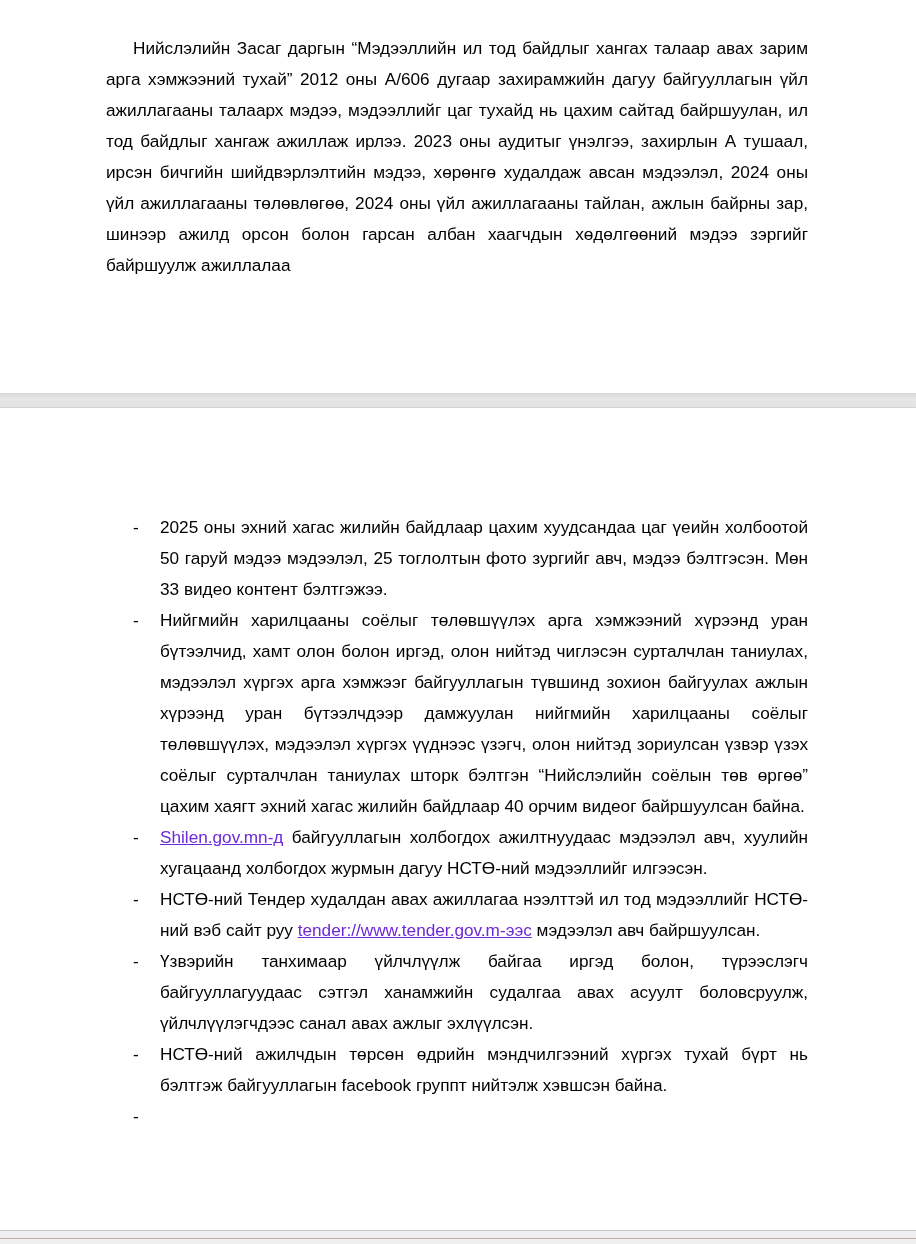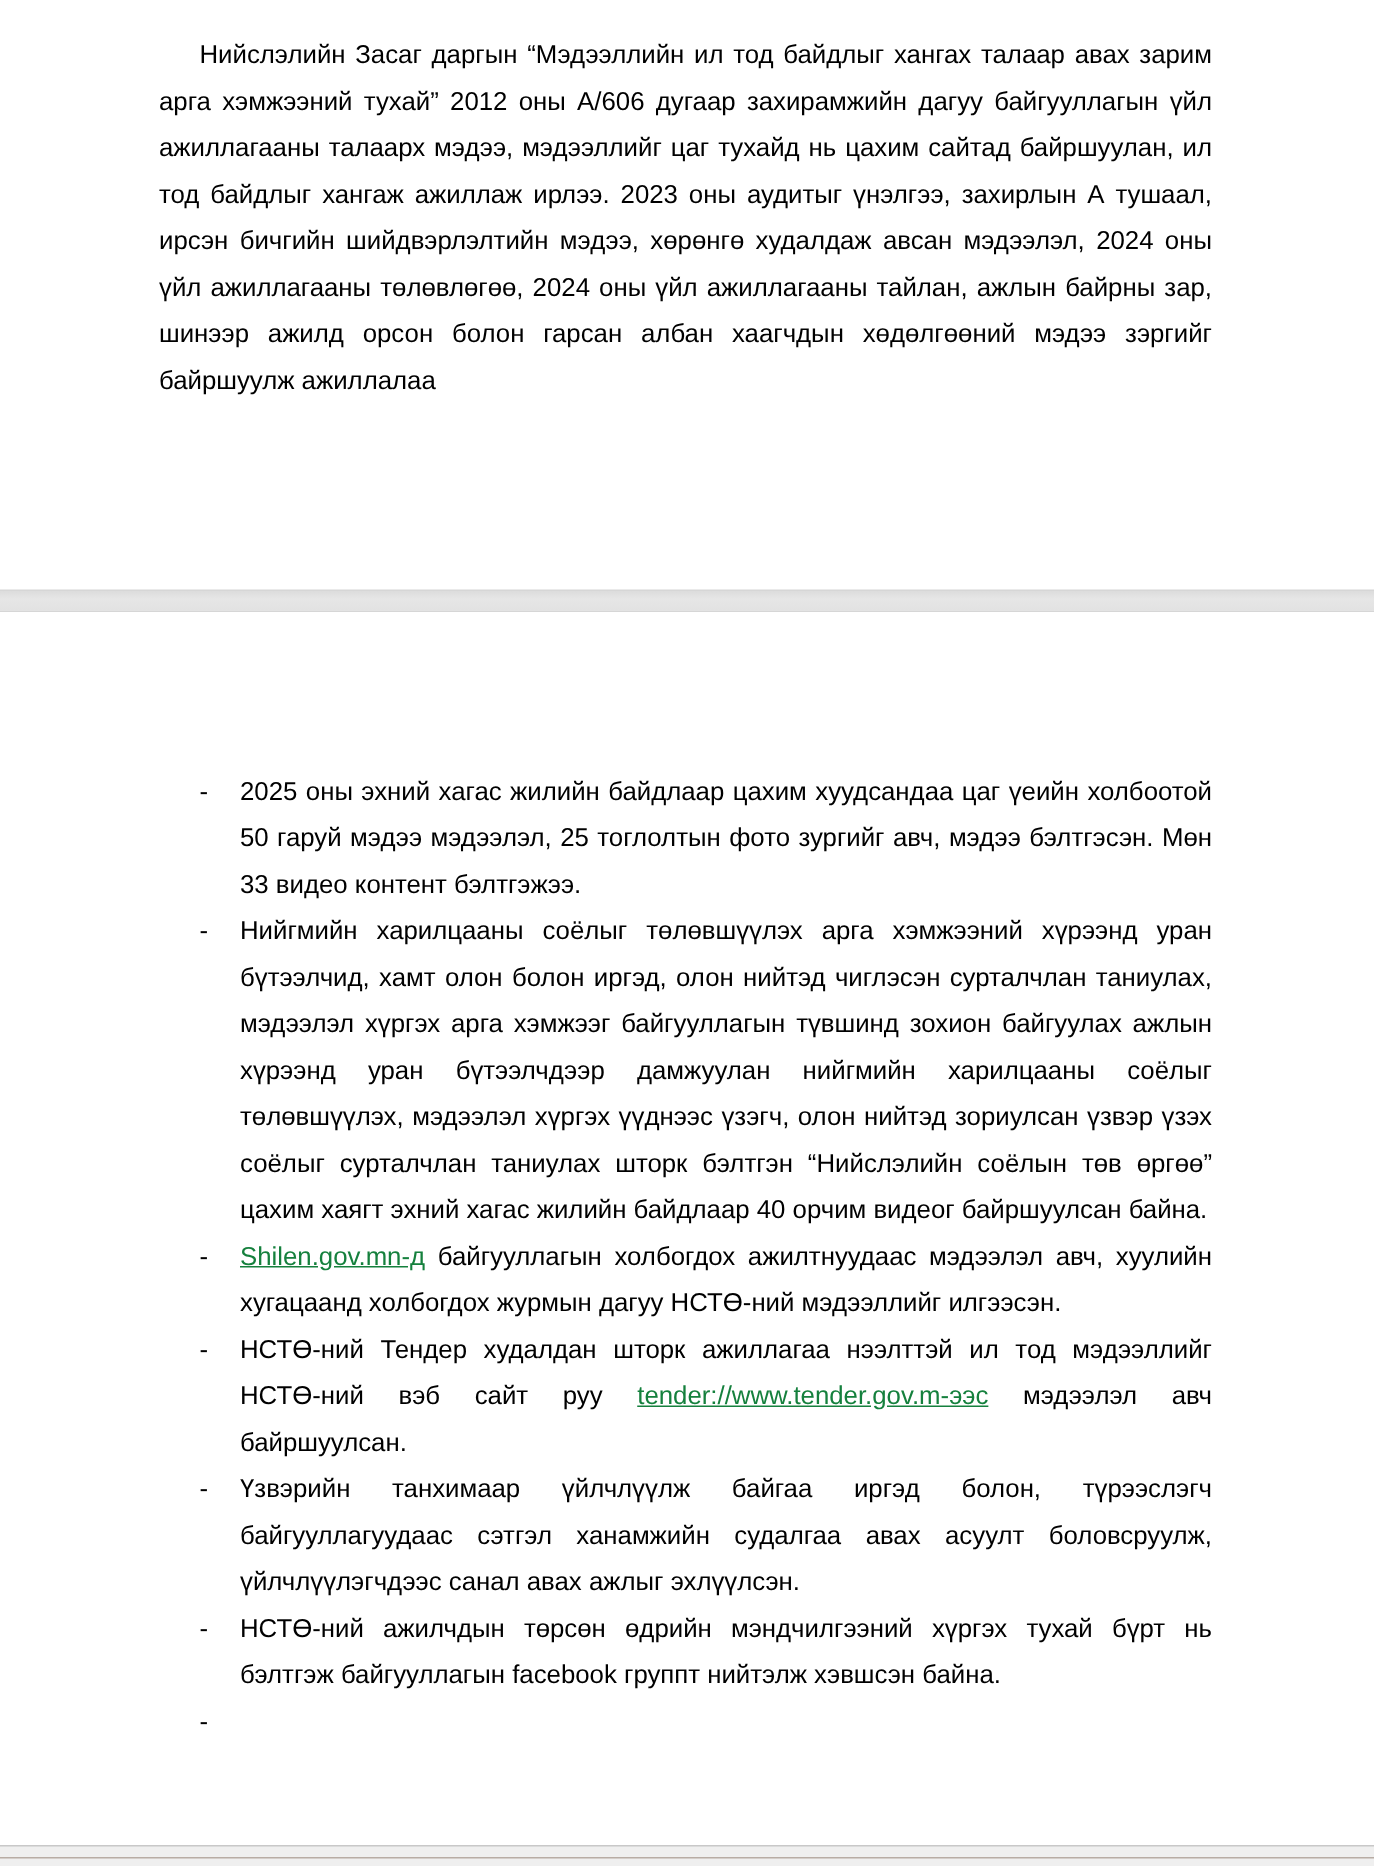--- a/index.html
+++ b/index.html
@@ -15,21 +15,21 @@
       font-family: "Liberation Sans", sans-serif;
       color: #000000;
     }
     .page {
       position: absolute;
       left: 0;
       width: 916px;
       background: #ffffff;
     }
     .page-1 {
-      top: 0;
+      top: 12px;
       height: 393px;
     }
     .page-gap {
       position: absolute;
       left: 0;
       top: 393px;
       width: 916px;
       height: 15px;
       background: linear-gradient(#dcdcdc, #e6e6e6 40%, #e2e2e2);
       border-top: 1px solid #d6d6d6;
@@ -86,21 +86,21 @@
       text-align: justify;
     }
     .bullet {
       position: absolute;
       left: -27px;
       top: 0;
       width: 10px;
       text-align: left;
     }
     .link {
-      color: #15803d;
+      color: #6d28d9;
       text-decoration: underline;
     }
   </style>
 </head>
 <body>
 
 <div class="page page-1">
   <p class="para">Нийслэлийн Засаг даргын “Мэдээллийн ил тод байдлыг хангах талаар авах зарим арга хэмжээний тухай” 2012 оны А/606 дугаар захирамжийн дагуу байгууллагын үйл ажиллагааны талаарх мэдээ, мэдээллийг цаг тухайд нь цахим сайтад байршуулан, ил тод байдлыг хангаж ажиллаж ирлээ. 2023 оны аудитыг үнэлгээ, захирлын А тушаал, ирсэн бичгийн шийдвэрлэлтийн мэдээ, хөрөнгө худалдаж авсан мэдээлэл, 2024 оны үйл ажиллагааны төлөвлөгөө, 2024 оны үйл ажиллагааны тайлан, ажлын байрны зар, шинээр ажилд орсон болон гарсан албан хаагчдын хөдөлгөөний мэдээ зэргийг байршуулж ажиллалаа</p>
 </div>
 
@@ -115,21 +115,21 @@
     <li class="list-item">
       <span class="bullet">-</span>
       <span>Нийгмийн харилцааны соёлыг төлөвшүүлэх арга хэмжээний хүрээнд уран бүтээлчид, хамт олон болон иргэд, олон нийтэд чиглэсэн сурталчлан таниулах, мэдээлэл хүргэх арга хэмжээг байгууллагын түвшинд зохион байгуулах ажлын хүрээнд уран бүтээлчдээр дамжуулан нийгмийн харилцааны соёлыг төлөвшүүлэх, мэдээлэл хүргэх үүднээс үзэгч, олон нийтэд зориулсан үзвэр үзэх соёлыг сурталчлан таниулах шторк бэлтгэн “Нийслэлийн соёлын төв өргөө” цахим хаягт эхний хагас жилийн байдлаар 40 орчим видеог байршуулсан байна.</span>
     </li>
     <li class="list-item">
       <span class="bullet">-</span>
       <a class="link">Shilen.gov.mn-д</a><span> байгууллагын холбогдох ажилтнуудаас мэдээлэл авч, хуулийн хугацаанд холбогдох журмын дагуу НСТӨ-ний мэдээллийг илгээсэн.</span>
     </li>
     <li class="list-item">
       <span class="bullet">-</span>
-      <span>НСТӨ-ний Тендер худалдан шторк ажиллагаа нээлттэй ил тод мэдээллийг НСТӨ-ний вэб сайт руу </span><a class="link">tender://www.tender.gov.m-ээс</a><span> мэдээлэл авч байршуулсан.</span>
+      <span>НСТӨ-ний Тендер худалдан авах ажиллагаа нээлттэй ил тод мэдээллийг НСТӨ-ний вэб сайт руу </span><a class="link">tender://www.tender.gov.m-ээс</a><span> мэдээлэл авч байршуулсан.</span>
     </li>
     <li class="list-item">
       <span class="bullet">-</span>
       <span>Үзвэрийн танхимаар үйлчлүүлж байгаа иргэд болон, түрээслэгч байгууллагуудаас сэтгэл ханамжийн судалгаа авах асуулт боловсруулж, үйлчлүүлэгчдээс санал авах ажлыг эхлүүлсэн.</span>
     </li>
     <li class="list-item">
       <span class="bullet">-</span>
       <span>НСТӨ-ний ажилчдын төрсөн өдрийн мэндчилгээний хүргэх тухай бүрт нь бэлтгэж байгууллагын facebook группт нийтэлж хэвшсэн байна.</span>
     </li>
     <li class="list-item">

